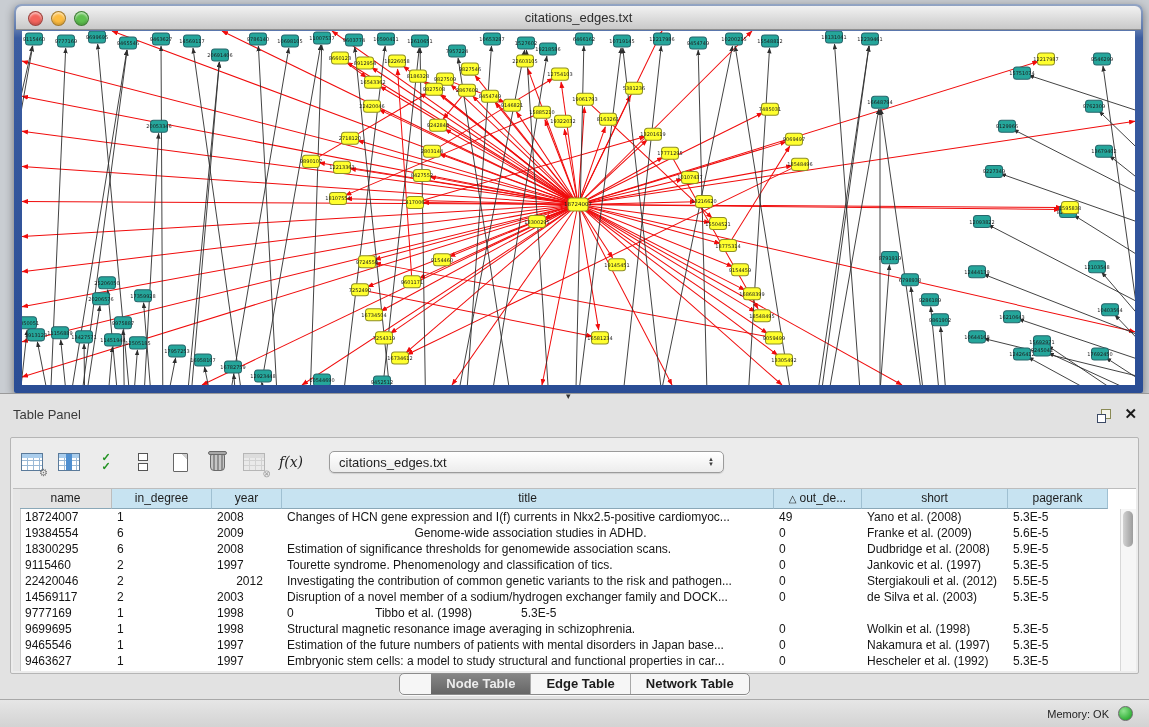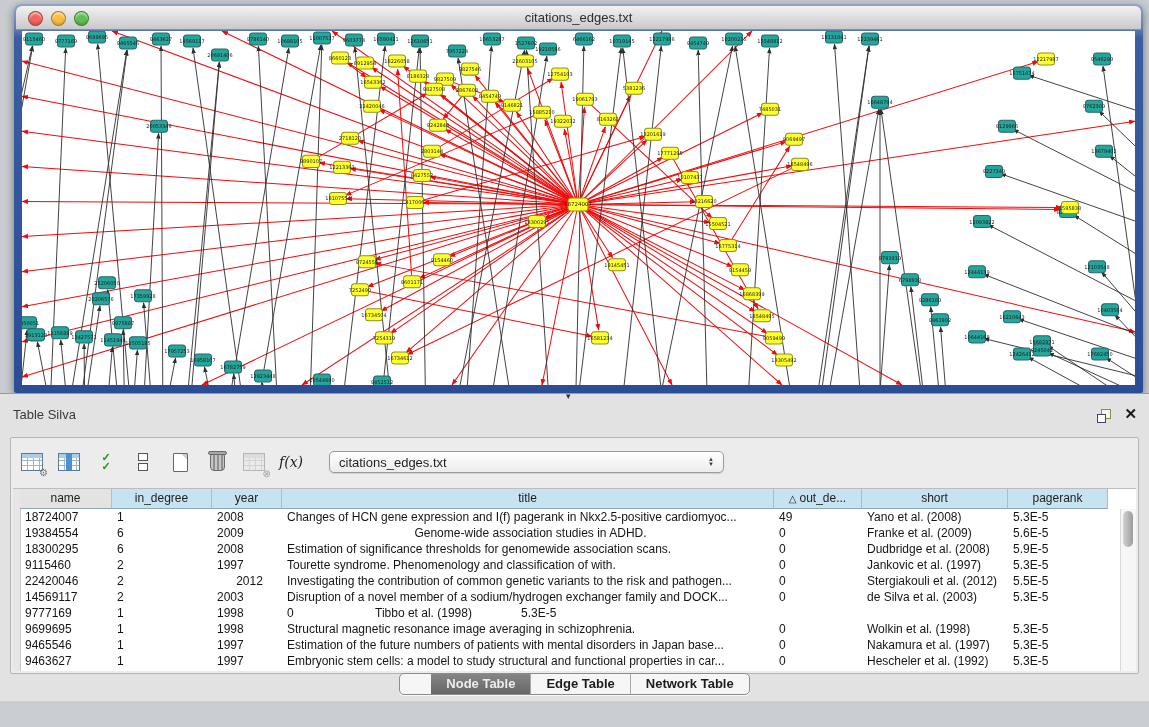--- a/index.html
+++ b/index.html
@@ -756,21 +756,21 @@
           <g class="node ny hub">
             <rect x="546" y="166.5" width="20" height="13" rx="3"></rect>
             <text x="556" y="175">18724007</text>
           </g>
         </svg>
     </div>
   </div>
 
   <div class="table-panel">
     <span class="divider-grip">▾</span>
-    <div class="panel-title">Table Silva</div>
+    <div class="panel-title">Table Panel</div>
     <div class="float-btn"></div>
     <div class="close-btn">✕</div>
 
     <div class="panel-body">
       <div class="toolbar">
         <div style="display:flex;align-items:center;gap:11px;" id="tb-icons">
             <div class="tool-btn table-settings-icon">
               <span class="ic mini"></span>
               <span class="overlay">⚙</span>
             </div>
@@ -817,21 +817,21 @@
             <div class="th c3" style="width: 492px;"><span>title</span></div>
             <div class="th c4" style="width: 88px;"><span class="sort">△</span><span>out_de...</span></div>
             <div class="th c5" style="width: 146px;"><span>short</span></div>
             <div class="th c6" style="width: 100px;"><span>pagerank</span></div>
           </div>
         <div class="table-body">
             <div class="tr">
               <div class="td c0" style="width: 92px;">18724007</div>
               <div class="td c1" style="width: 100px;">1</div>
               <div class="td c2" style="width: 70px;">2008</div>
-              <div class="td c3" style="width: 492px;">Changes of HCN gene expression and I(f) pagerank in Nkx2.5-positive cardiomyoc...</div>
+              <div class="td c3" style="width: 492px;">Changes of HCN gene expression and I(f) currents in Nkx2.5-positive cardiomyoc...</div>
               <div class="td c4" style="width: 88px;">49</div>
               <div class="td c5" style="width: 146px;">Yano et al. (2008)</div>
               <div class="td c6" style="width: 100px;">5.3E-5</div>
             </div>
             <div class="tr">
               <div class="td c0" style="width: 92px;">19384554</div>
               <div class="td c1" style="width: 100px;">6</div>
               <div class="td c2" style="width: 70px;">2009</div>
               <div class="td c3" style="width: 492px; text-align: center;">Genome-wide association studies in ADHD.</div>
               <div class="td c4" style="width: 88px;">0</div>
@@ -844,21 +844,21 @@
               <div class="td c2" style="width: 70px;">2008</div>
               <div class="td c3" style="width: 492px;">Estimation of significance thresholds for genomewide association scans.</div>
               <div class="td c4" style="width: 88px;">0</div>
               <div class="td c5" style="width: 146px;">Dudbridge et al. (2008)</div>
               <div class="td c6" style="width: 100px;">5.9E-5</div>
             </div>
             <div class="tr">
               <div class="td c0" style="width: 92px;">9115460</div>
               <div class="td c1" style="width: 100px;">2</div>
               <div class="td c2" style="width: 70px;">1997</div>
-              <div class="td c3" style="width: 492px;">Tourette syndrome. Phenomenology and classification of with.</div>
+              <div class="td c3" style="width: 492px;">Tourette syndrome. Phenomenology and classification of tics.</div>
               <div class="td c4" style="width: 88px;">0</div>
               <div class="td c5" style="width: 146px;">Jankovic et al. (1997)</div>
               <div class="td c6" style="width: 100px;">5.3E-5</div>
             </div>
             <div class="tr">
               <div class="td c0" style="width: 92px;">22420046</div>
               <div class="td c1" style="width: 100px;">2</div>
               <div class="td c2" style="width: 70px; text-align: center;">2012</div>
               <div class="td c3" style="width: 492px;">Investigating the contribution of common genetic variants to the risk and pathogen...</div>
               <div class="td c4" style="width: 88px;">0</div>
@@ -918,14 +918,18 @@
 
     <div class="tabs-row">
       <div class="seg-ctl">
           <div class="seg sel">Node Table</div>
           <div class="seg">Edge Table</div>
           <div class="seg">Network Table</div>
         </div>
     </div>
   </div>
 
+  <div class="status-bar">
+    <span class="memory">Memory: OK</span>
+    <span class="mem-dot"></span>
+  </div>
 
 </div>
 
 </body></html>

